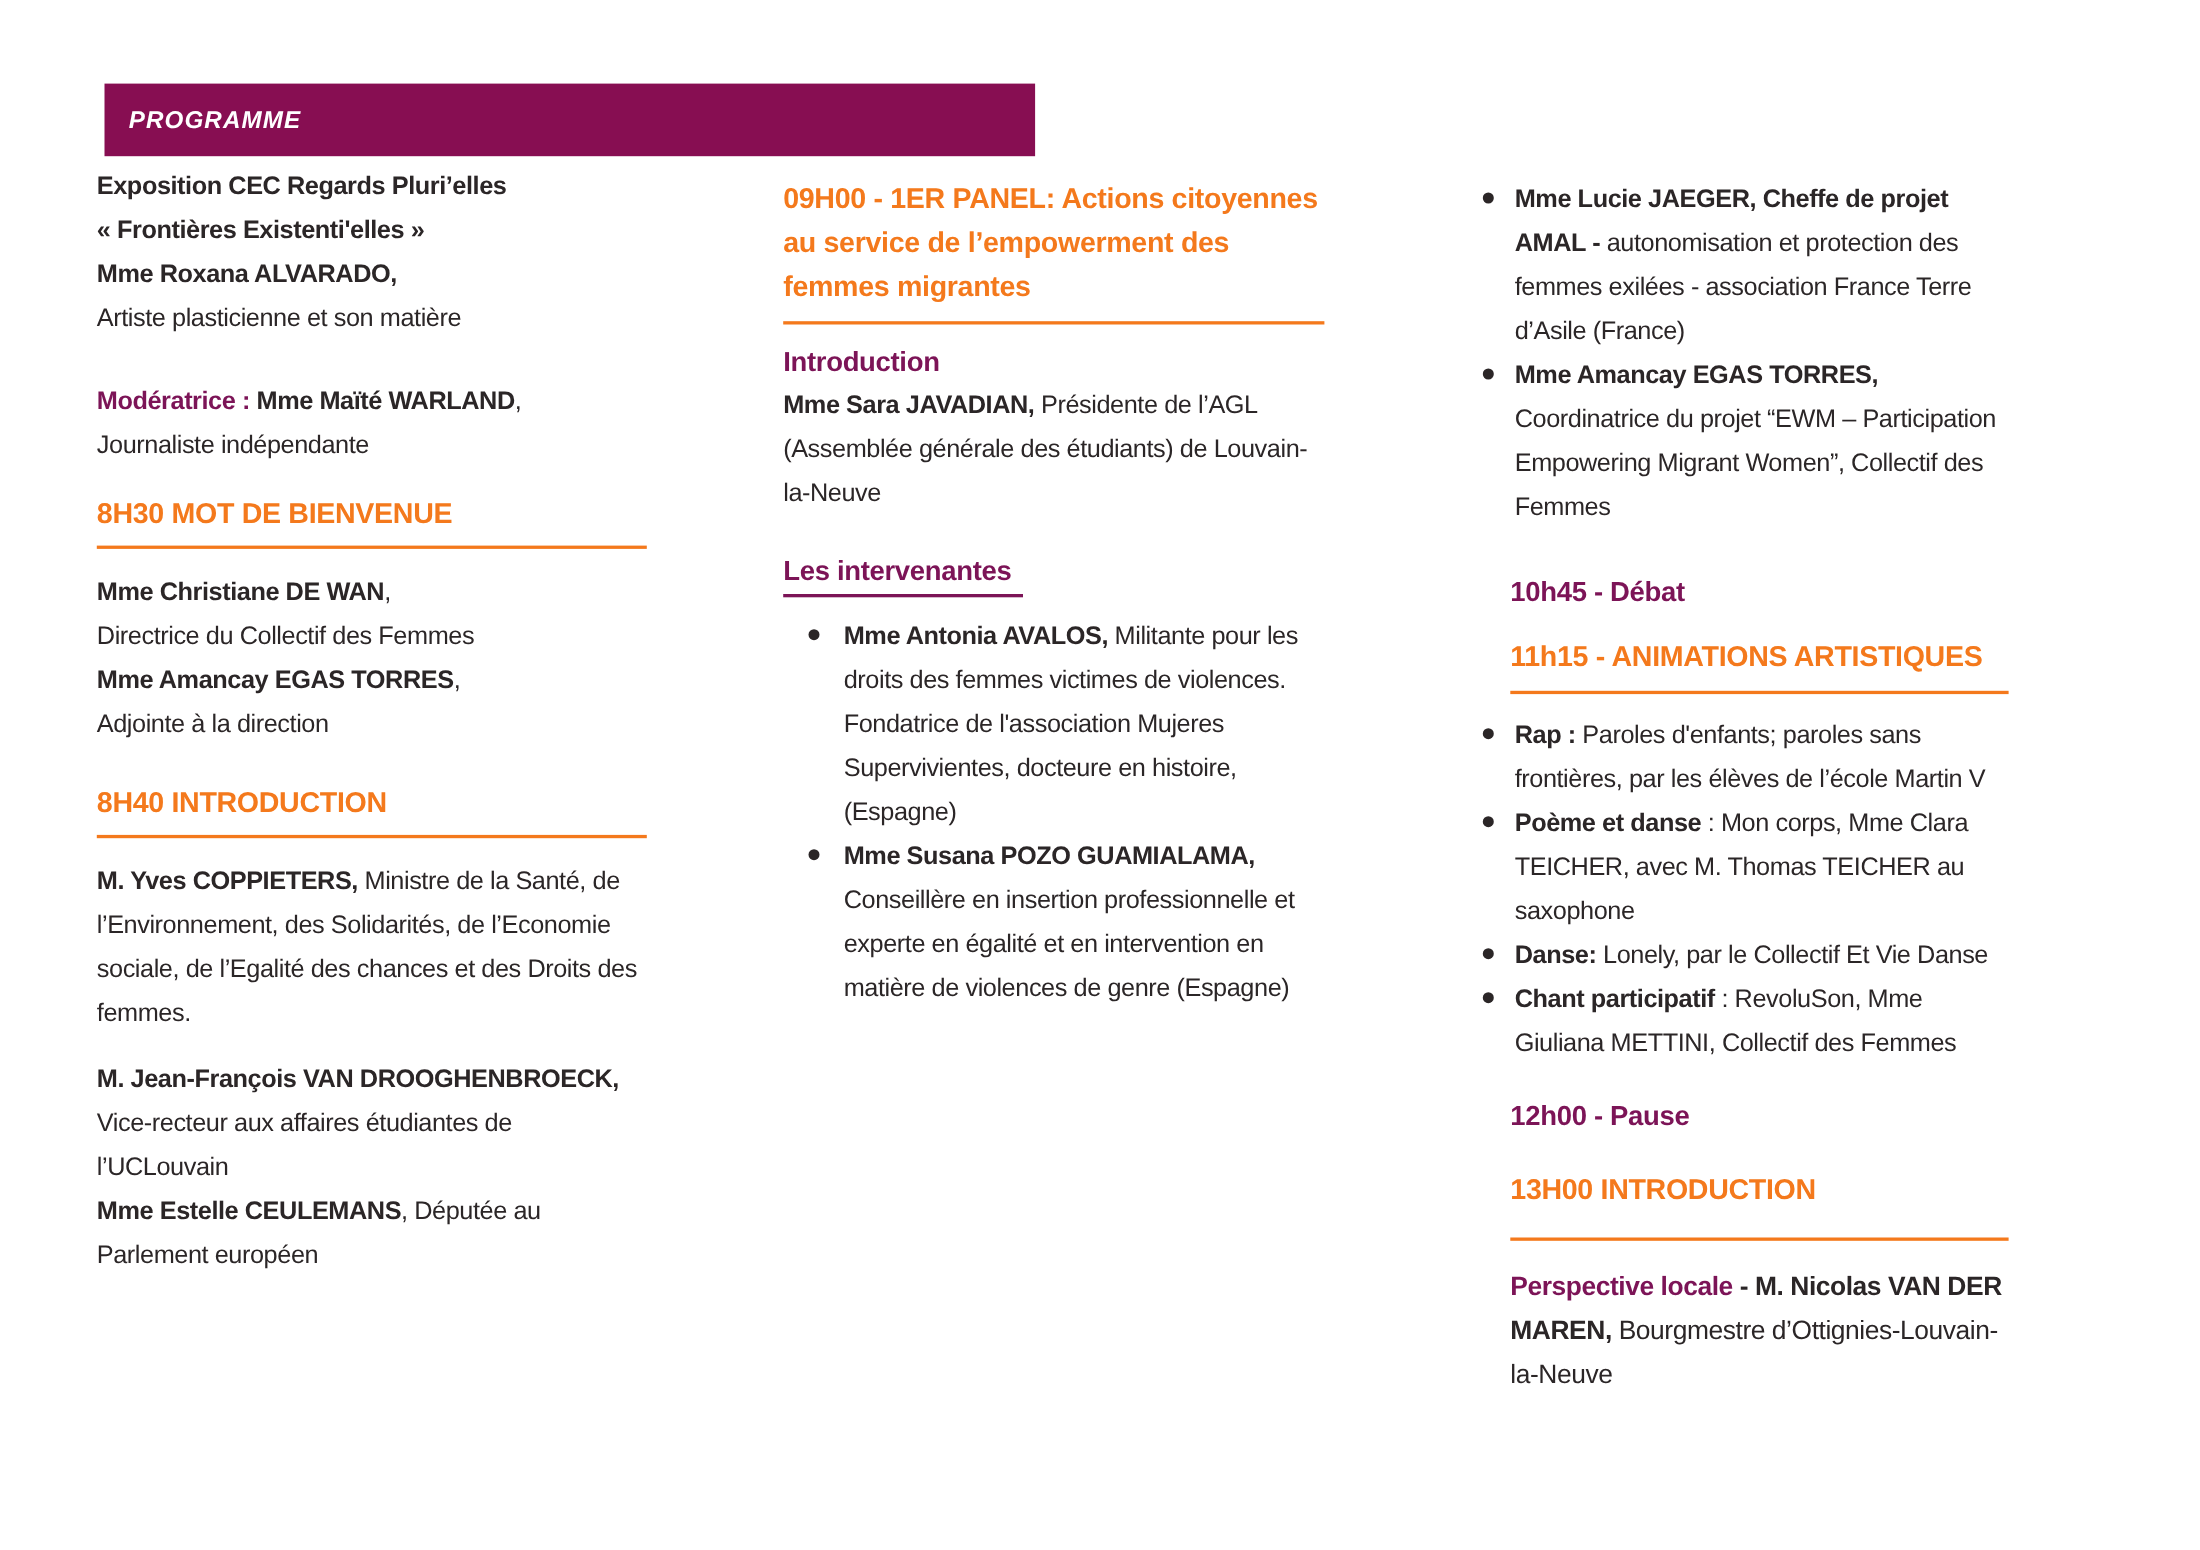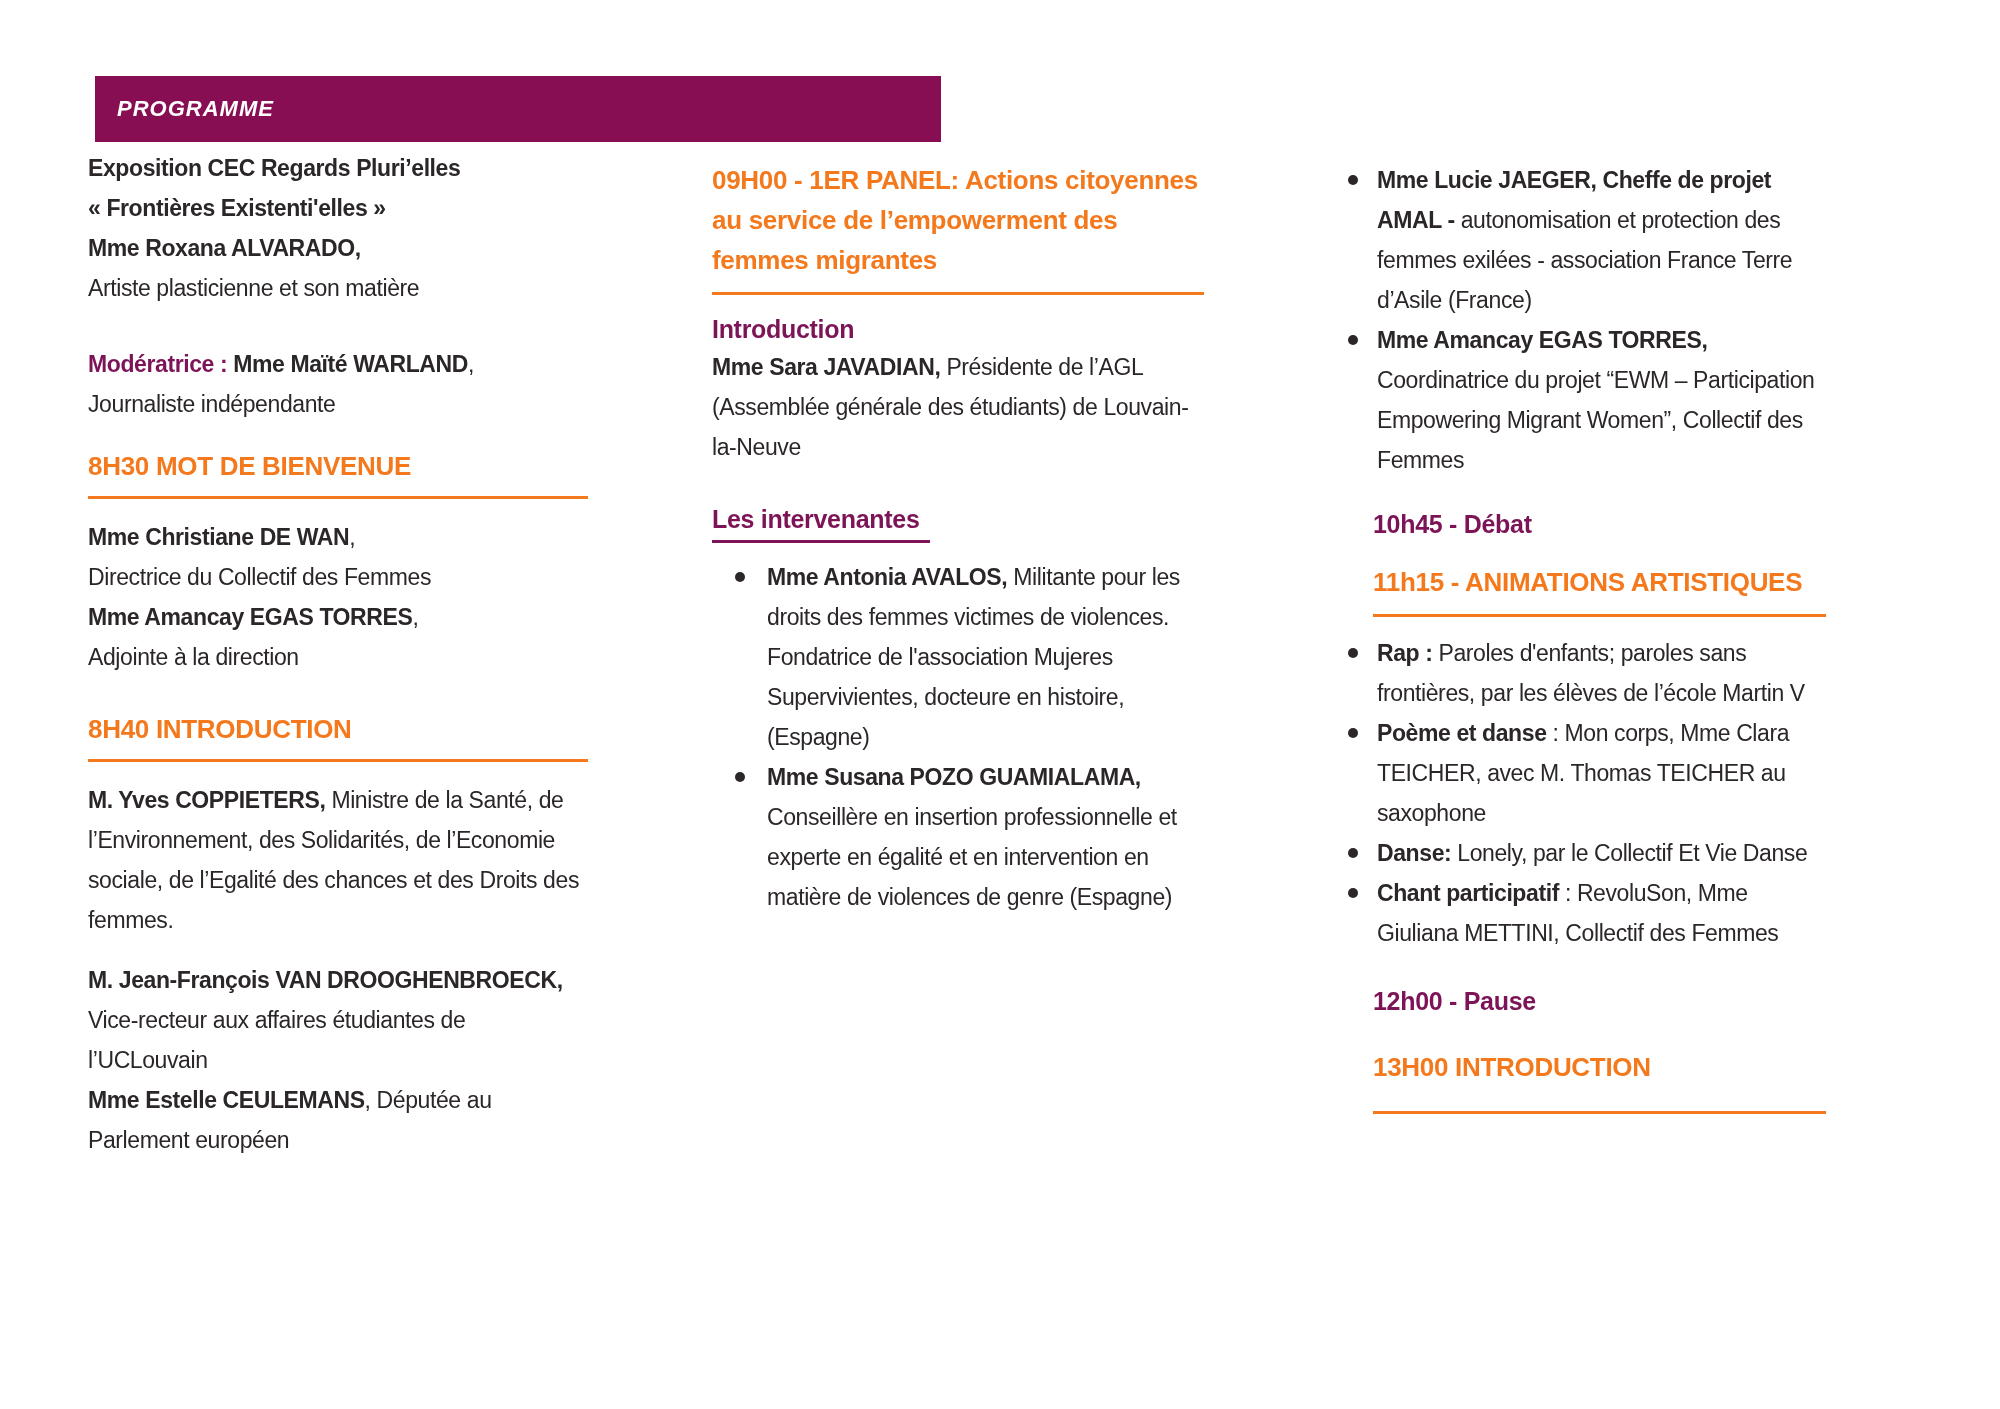--- a/index.html
+++ b/index.html
@@ -121,21 +121,21 @@
 <section class="col" id="col3">
   <ul>
     <li>
       <span class="bold">Mme Lucie JAEGER, Cheffe de projet AMAL - </span><span>autonomisation et protection des femmes exilées - association France Terre d’Asile (France)</span>
     </li>
     <li>
       <span class="bold">Mme Amancay EGAS TORRES,</span><span> Coordinatrice du projet “EWM – Participation Empowering Migrant Women”, Collectif des Femmes</span>
     </li>
   </ul>
 
-  <p class="maroon-label indent" style="margin-top:26px;">10h45 - Débat</p>
+  <p class="maroon-label indent" style="margin-top:40px;">10h45 - Débat</p>
 
   <h2 class="orange-header indent" style="margin-top:20px;padding-bottom:12px;">11h15 - ANIMATIONS ARTISTIQUES</h2>
 
   <ul style="margin-top:16px;">
     <li>
       <span class="bold">Rap :</span><span> Paroles d'enfants; paroles sans frontières, par les élèves de l’école Martin V</span>
     </li>
     <li>
       <span class="bold">Poème et danse</span><span> : Mon corps, Mme Clara TEICHER, avec M. Thomas TEICHER au saxophone</span>
     </li>
@@ -144,13 +144,16 @@
     </li>
     <li>
       <span class="bold">Chant participatif</span><span> : RevoluSon, Mme Giuliana METTINI, Collectif des Femmes</span>
     </li>
   </ul>
 
   <p class="maroon-label indent" style="margin-top:30px;">12h00 - Pause</p>
 
   <h2 class="orange-header indent" style="margin-top:28px;padding-bottom:24px;">13H00 INTRODUCTION</h2>
 
+  <p class="indent" style="margin-top:22px;font-size:24px;">
+    <span class="maroon bold">Perspective locale</span><span class="bold"> - M. Nicolas VAN DER MAREN,</span><span> Bourgmestre d’Ottignies-Louvain-la-Neuve</span>
+  </p>
 </section>
 
 </body></html>

